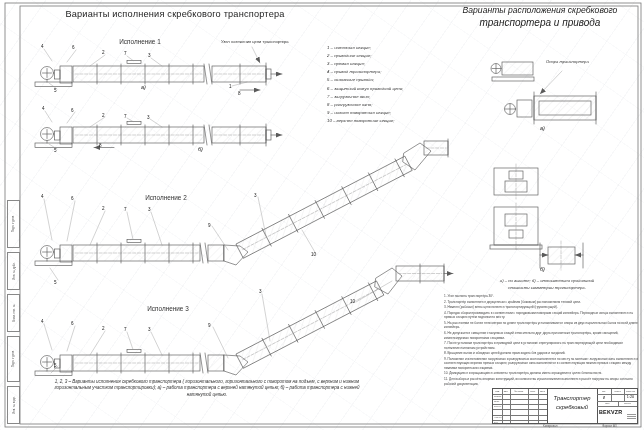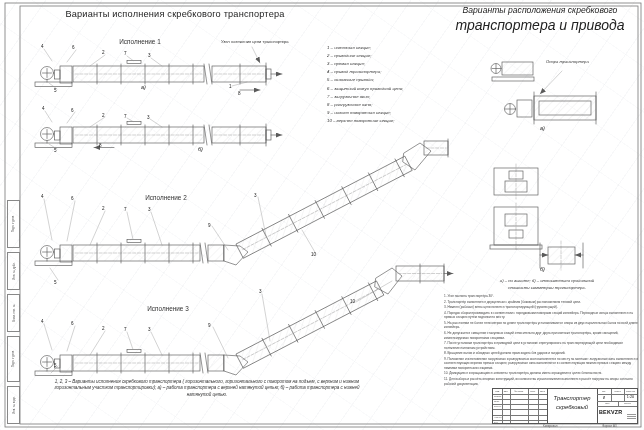--- a/index.html
+++ b/index.html
@@ -244,21 +244,21 @@
       <line x1="540" y1="243" x2="540" y2="268"></line>
         <line x1="583" y1="243" x2="583" y2="268"></line>
       <line x1="540" y1="255" x2="548" y2="255" marker-end="url(#arr)"></line>
       <line x1="583" y1="255" x2="575" y2="255" marker-end="url(#arr)"></line>
       <line class="dash" x1="561" y1="241" x2="561" y2="270"></line>
     </g>
   </svg>
 
   <div class="t ctr" style="left:40px;top:9px;width:270px;font-size:9.2px;letter-spacing:0.2px;color:#222">Варианты исполнения скребкового транспортера</div>
   <div class="t it ctr" style="left:440px;top:5px;width:200px;font-size:8.6px;color:#222">Варианты расположения скребкового</div>
-  <div class="t it ctr" style="left:440px;top:16.5px;width:200px;font-size:14px;color:#222">транспортера и привода</div>
+  <div class="t it ctr" style="left:440px;top:16.5px;width:200px;font-size:10px;color:#222">транспортера и привода</div>
 
   <div class="t ctr" style="left:100px;top:38px;width:80px;font-size:6.4px">Исполнение 1</div>
   <div class="t ctr" style="left:126px;top:194px;width:80px;font-size:6.4px">Исполнение 2</div>
   <div class="t ctr" style="left:128px;top:305px;width:80px;font-size:6.4px">Исполнение 3</div>
 
   <div class="t" style="left:221px;top:39.5px;font-size:4.1px">Узел натяжения цепи транспортера</div>
   <div class="t it" style="left:546px;top:60px;font-size:4.1px">Опора транспортера</div>
 
   <div>
     <div class="legend-item" style="top:45px">1 –  натяжная секция;</div>

